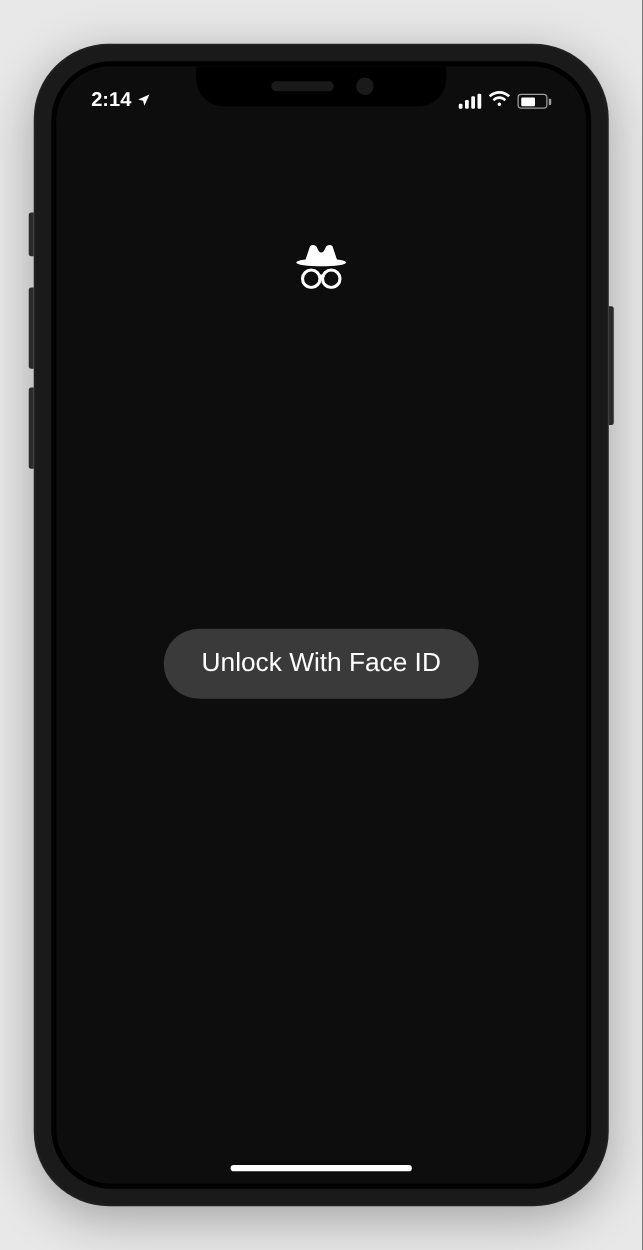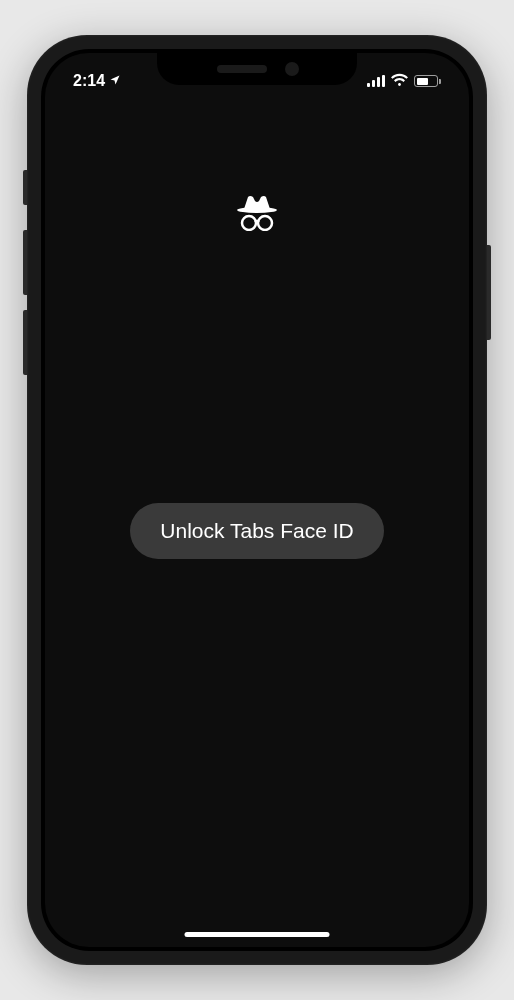--- a/index.html
+++ b/index.html
@@ -306,20 +306,20 @@
         <div class="incognito-icon">
           <svg width="42" height="38" viewBox="0 0 42 38">
             <path d="M8 16 L12 4 Q14 2 17 4 L19 8 Q21 10 23 8 L25 4 Q28 2 30 4 L34 16 Z" fill="#fff"></path>
             <ellipse cx="21" cy="17" rx="20" ry="3" fill="#fff"></ellipse>
             <circle cx="13" cy="30" r="7" fill="none" stroke="#fff" stroke-width="2.5"></circle>
             <circle cx="29" cy="30" r="7" fill="none" stroke="#fff" stroke-width="2.5"></circle>
             <path d="M19 29 Q21 27 23 29" fill="none" stroke="#fff" stroke-width="2.5"></path>
           </svg>
         </div>
 
-        <button class="unlock-button">Unlock Tabs Face ID</button>
+        <button class="unlock-button">Unlock With Face ID</button>
 
 
         <div class="home-indicator"></div>
       </div>
     </div>
   </div>
 </div>
 
 </body></html>

